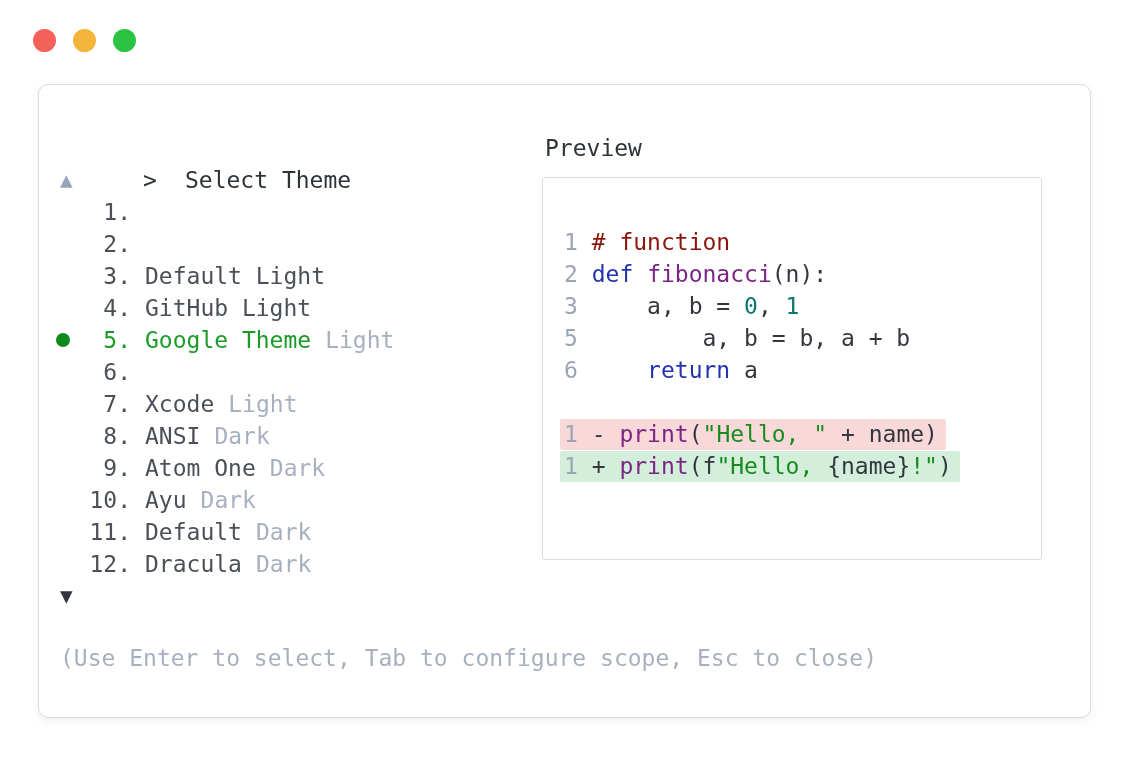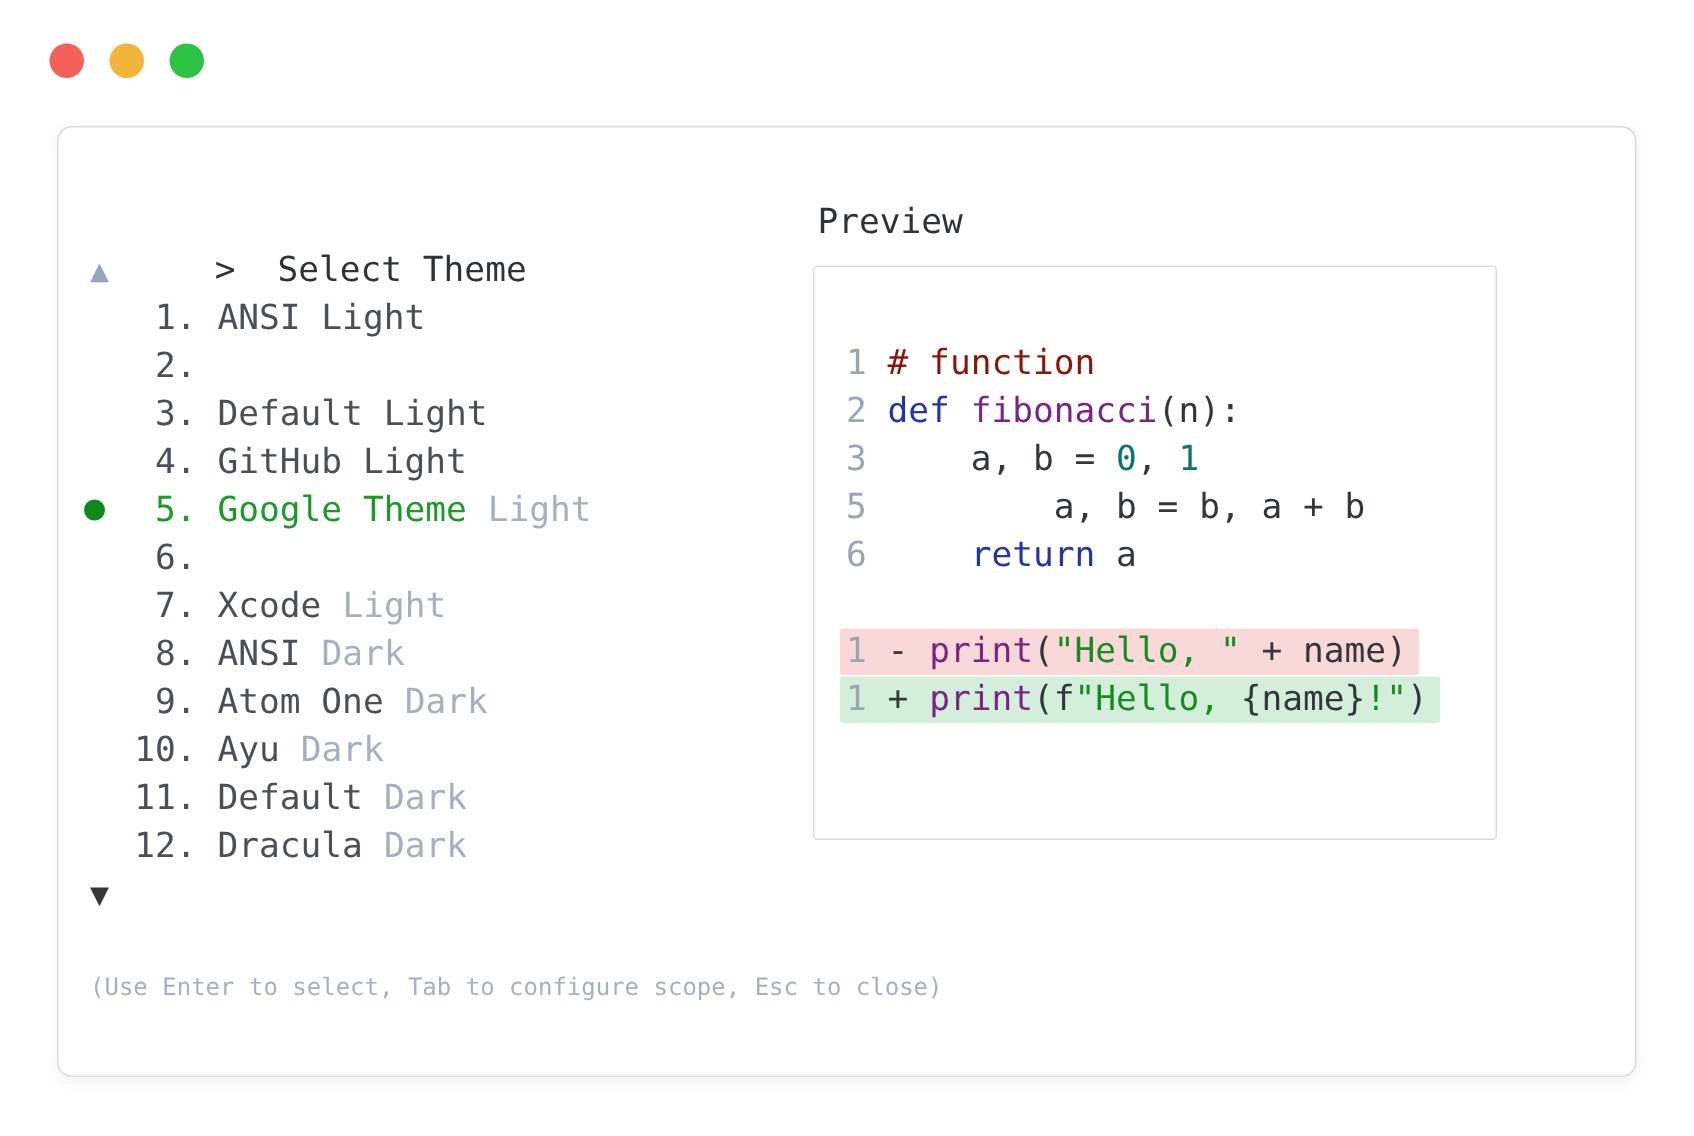--- a/index.html
+++ b/index.html
@@ -27,26 +27,26 @@
   .down-arrow { color:var(--down-arrow); }
 
   .theme-row { display:flex; align-items:center; height:32px; font-size:23px; line-height:32px; }
   .bullet-slot { width:29px; height:32px; position:relative; display:inline-block; }
   .bullet { position:absolute; left:-4px; top:9px; width:14px; height:14px; border-radius:50%; background:var(--bullet-green); }
   .num { display:inline-block; width:42px; text-align:right; color:var(--item-text); white-space:pre; }
   .name { margin-left:14px; color:var(--item-text); white-space:pre; }
   .num.sel, .name.sel { color:var(--selected-green); }
   .suffix { margin-left:14px; color:var(--muted-text); white-space:pre; }
 
-  .footer { position:absolute; left:21px; top:557px; font-size:16px; line-height:32px; color:var(--muted-text); white-space:pre; }
+  .footer { position:absolute; left:21px; top:557px; font-size:23px; line-height:32px; color:var(--muted-text); white-space:pre; }
 
   
   .preview-label { position:absolute; left:506px; top:47px; font-size:23px; line-height:32px; color:var(--header-text); }
   .preview-box {
-    position:absolute; left:503px; top:92px; width:456px; height:383px;
+    position:absolute; left:503px; top:92px; width:500px; height:383px;
     border:1.5px solid var(--preview-border); border-radius:3px;
     padding:48px 0 0 21px; overflow:hidden; background:#ffffff;
   }
   .code-line { height:32px; line-height:32px; font-size:23px; white-space:pre; }
   .ln { color:var(--line-number); }
   .tok-plain   { color:var(--plain); }
   .tok-comment { color:var(--comment); }
   .tok-keyword { color:var(--keyword); }
   .tok-builtin { color:var(--builtin); }
   .tok-string  { color:var(--string); }
@@ -69,21 +69,20 @@
 
   <div class="left-col">
     <div class="row prompt-row">
       <span>&gt;</span><span class="prompt-title">Select Theme</span>
     </div>
     <div class="row arrow-row up-arrow">▲</div>
     <div id="theme-list">
         <div class="theme-row">
           <span class="bullet-slot"></span>
           <span class="num">1.</span>
-          <span class="name">ANSI Light</span>
         </div>
         <div class="theme-row">
           <span class="bullet-slot"></span>
           <span class="num">2.</span>
         </div>
         <div class="theme-row">
           <span class="bullet-slot"></span>
           <span class="num">3.</span>
           <span class="name">Default Light</span>
         </div>

